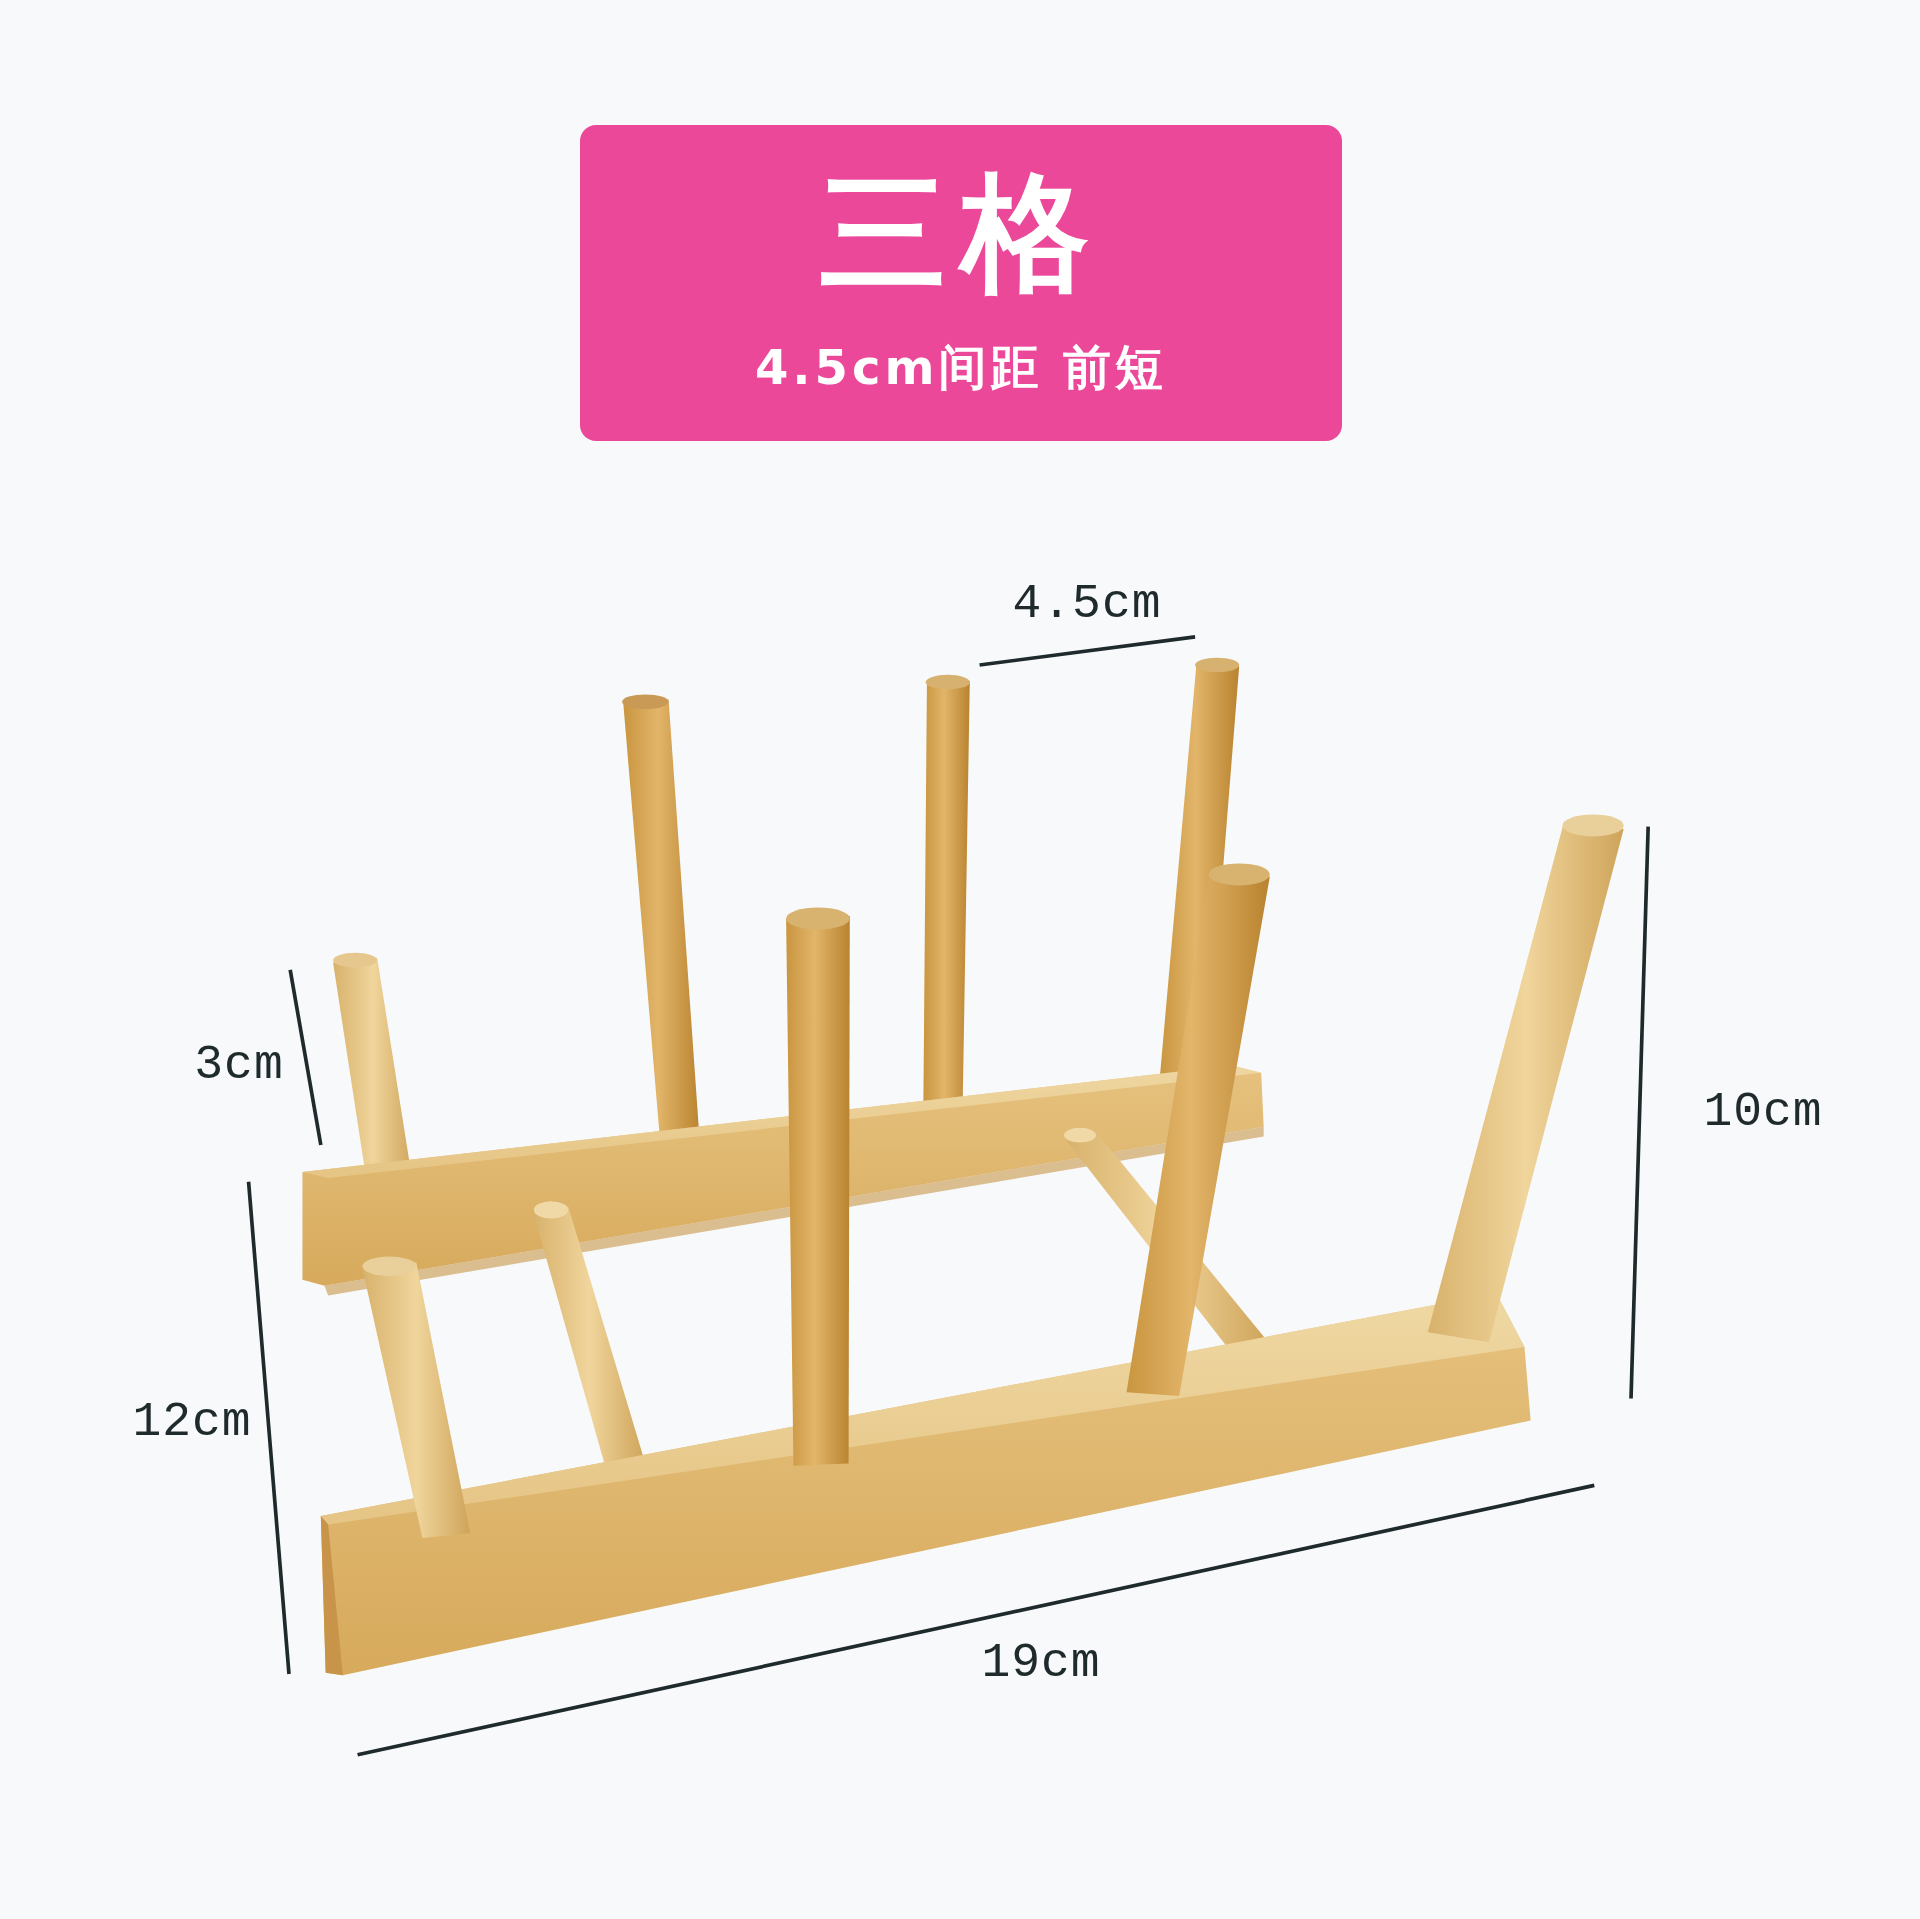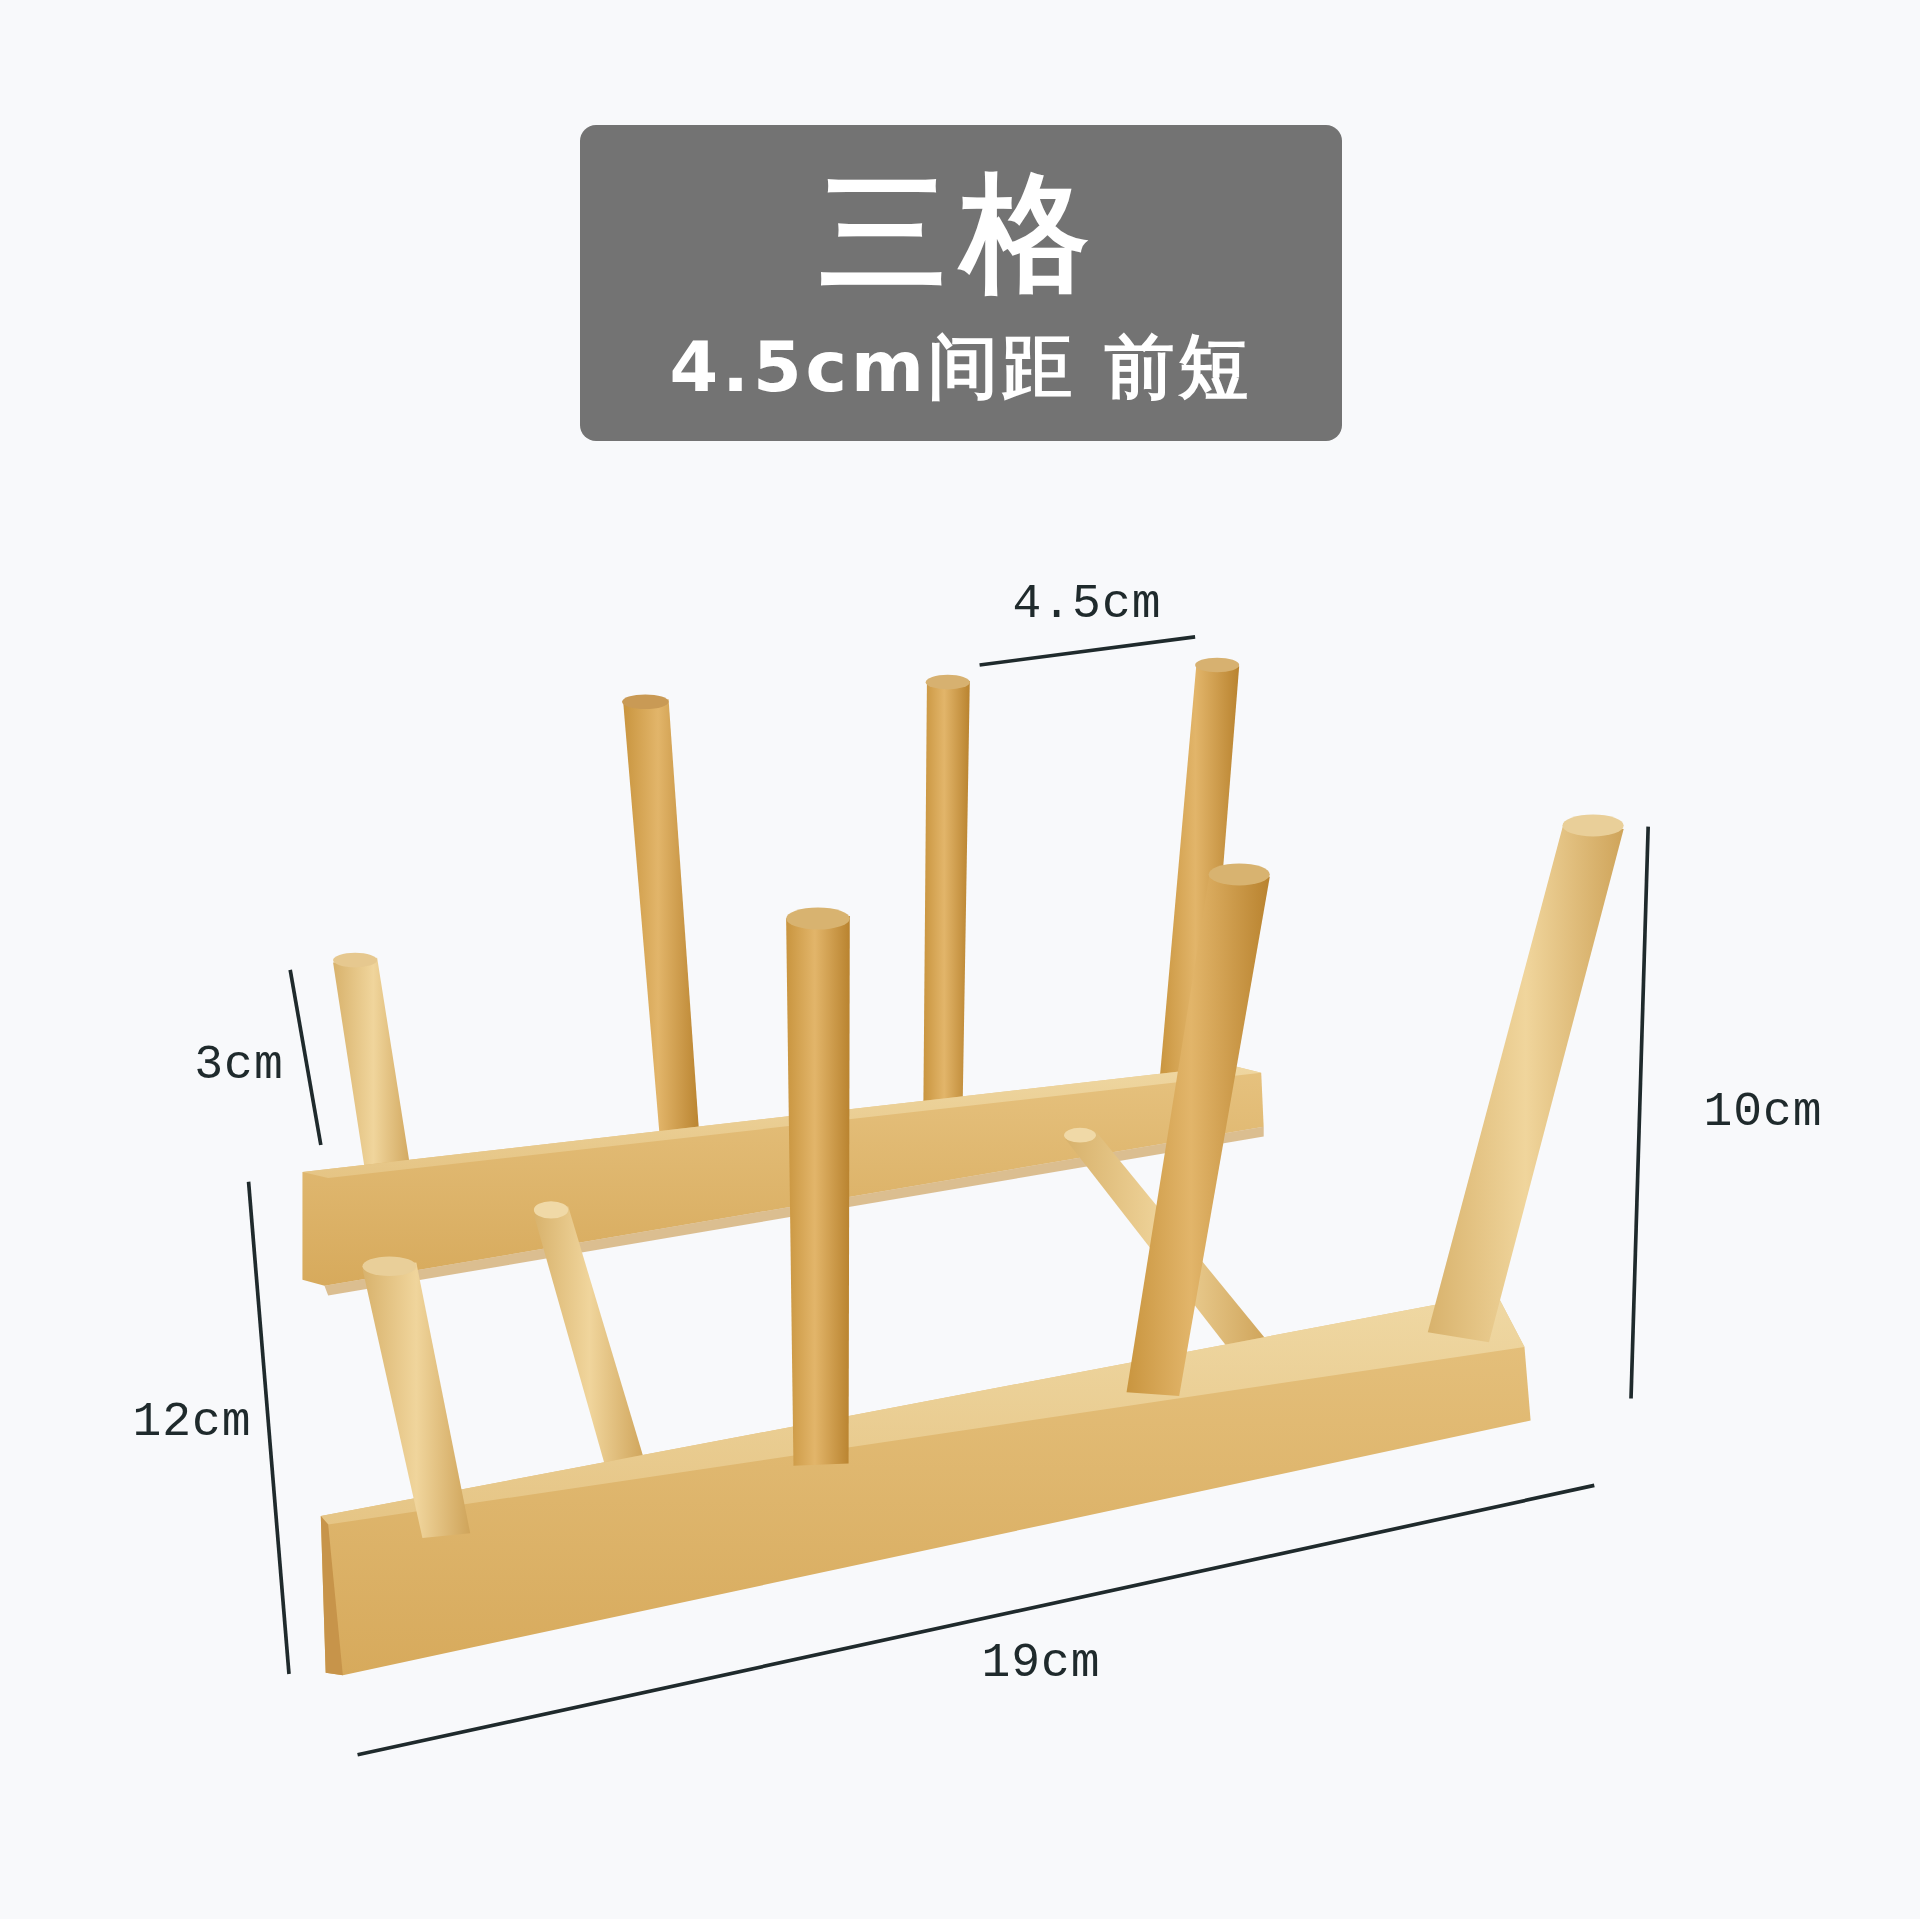--- a/index.html
+++ b/index.html
@@ -1,19 +1,19 @@
 <!DOCTYPE html>
 <html><head>
 <meta charset="utf-8">
 <style>
   html, body { margin:0; padding:0; }
   body { width:1920px; height:1919px; background:#f8f9fb; position:relative; overflow:hidden; font-family:"Liberation Sans", "DejaVu Sans", sans-serif; }
-  .banner { position:absolute; left:580px; top:125px; width:762px; height:316px; background:#737373; border-radius:16px; color:#ffffff; text-align:center; }
+  .banner { position:absolute; left:580px; top:125px; width:762px; height:316px; background:#ec4899; border-radius:16px; color:#ffffff; text-align:center; }
   .banner-title { position:absolute; left:0; right:0; top:38px; font-size:128px; font-weight:bold; line-height:140px; letter-spacing:14px; font-family:"DejaVu Sans", sans-serif; }
-  .banner-sub { position:absolute; left:0; right:0; top:200px; font-size:70px; font-weight:bold; line-height:84px; letter-spacing:4px; font-family:"DejaVu Sans", sans-serif; }
+  .banner-sub { position:absolute; left:0; right:0; top:200px; font-size:48px; font-weight:bold; line-height:84px; letter-spacing:4px; font-family:"DejaVu Sans", sans-serif; }
   svg.art { position:absolute; left:0; top:0; width:1920px; height:1919px; }
   .dim-label { position:absolute; font-size:48px; color:#1f2a2c; font-family:Liberation Mono, monospace; letter-spacing:1px; white-space:nowrap; transform:translate(-50%,-50%); }
 </style>
 </head>
 <body>
 
 <div class="banner">
   <div class="banner-title">三格</div>
   <div class="banner-sub">4.5cm间距 前短</div>
 </div>

